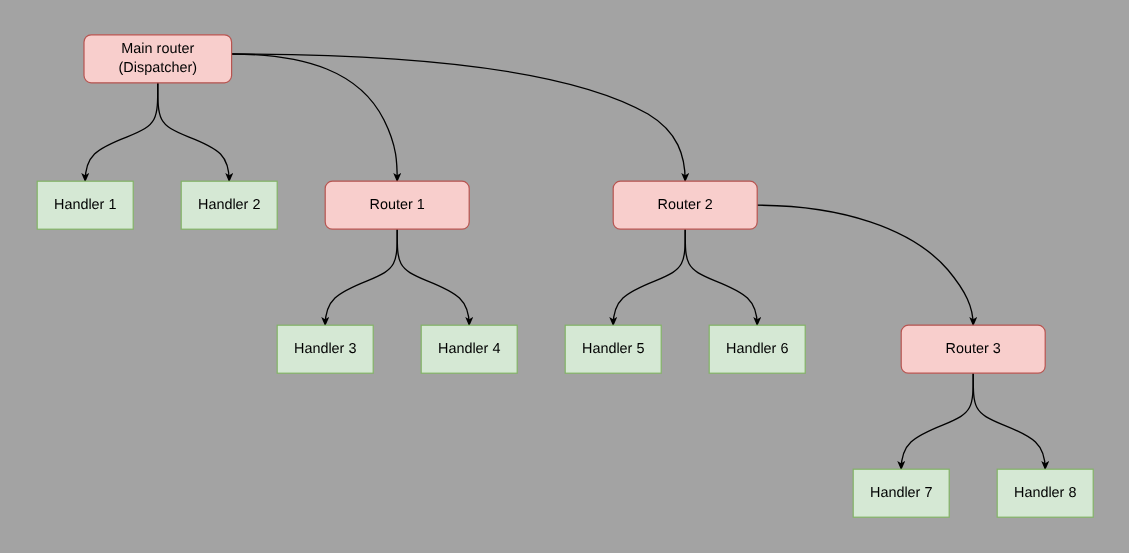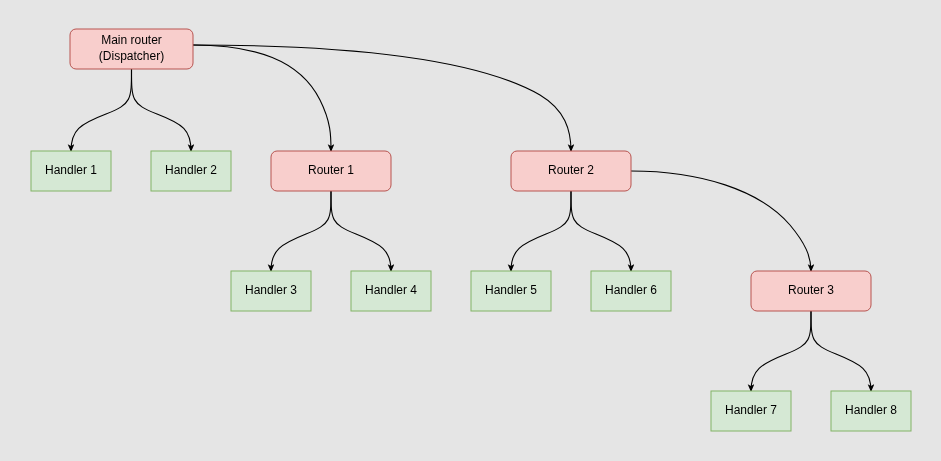--- a/index.html
+++ b/index.html
@@ -7,21 +7,21 @@
     padding: 0;
     background: #ffffff;
   }
   body {
     font-family: "Liberation Sans", sans-serif;
   }
   #diagram-root {
     position: relative;
     width: 941px;
     height: 461px;
-    background: #e5e5e5;
+    background: #a3a3a3;
     overflow: hidden;
   }
   svg.canvas {
     position: absolute;
     left: 0;
     top: 0;
     width: 941px;
     height: 461px;
     display: block;
   }

